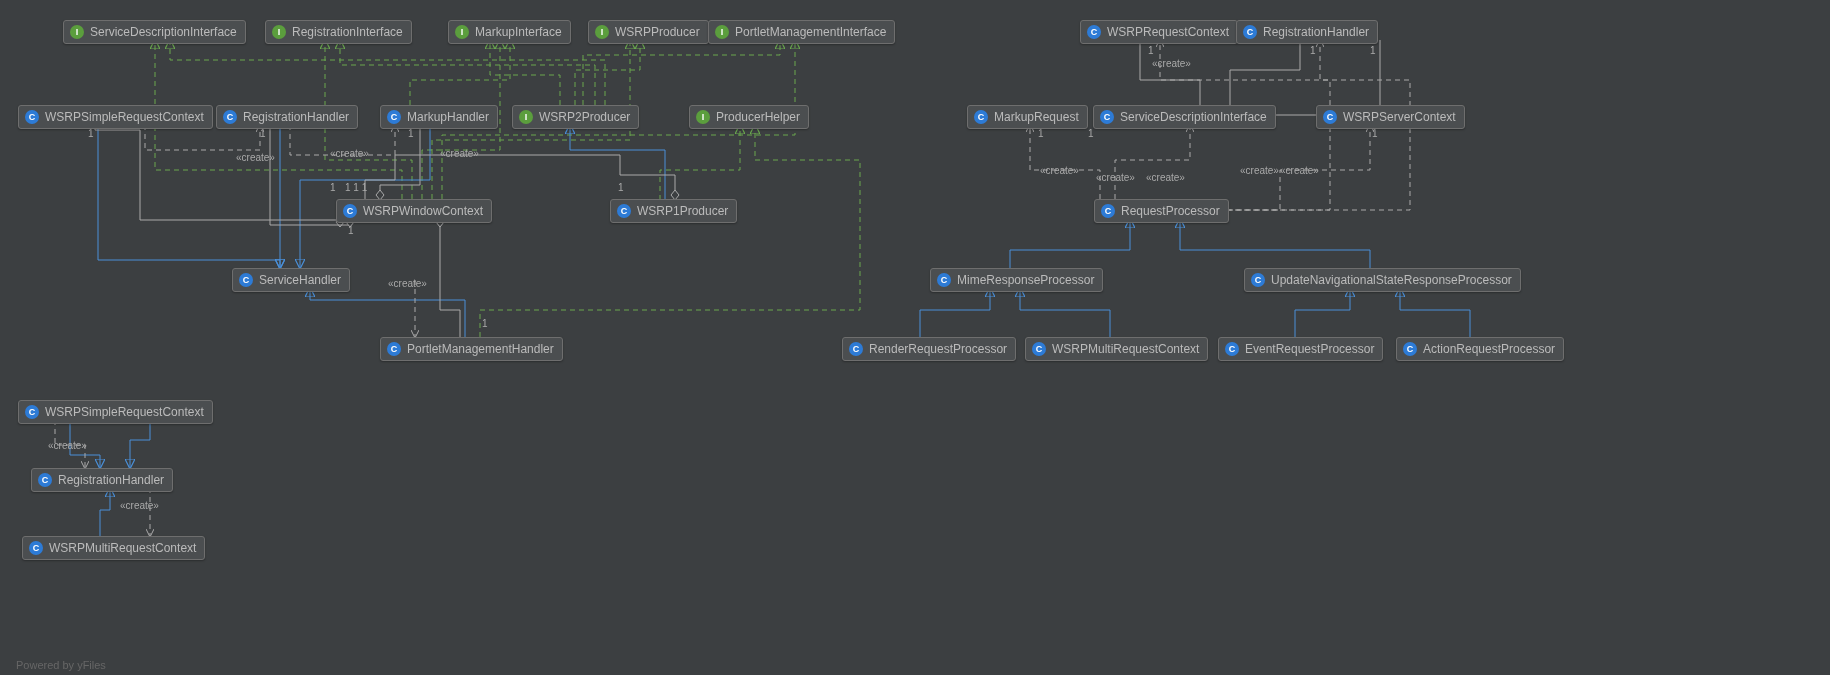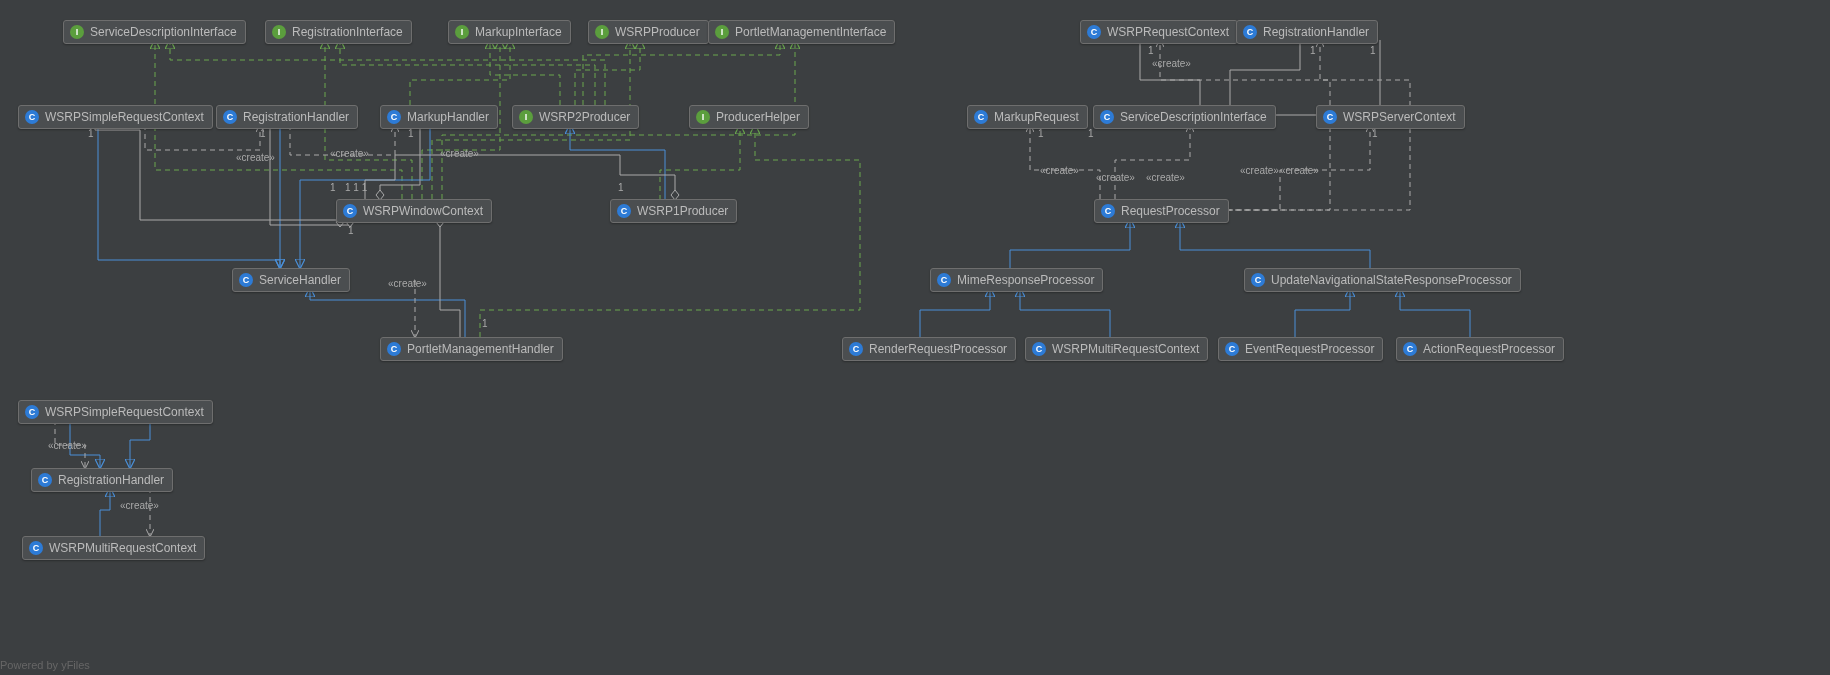--- a/index.html
+++ b/index.html
@@ -3,21 +3,21 @@
 <meta charset="utf-8">
 <style>
   html,body{margin:0;padding:0;background:#3c3f41;color:#bbb;font-family:sans-serif;font-size:12px;width:1830px;height:675px;overflow:hidden;}
   .canvas{position:relative;width:1830px;height:675px;}
   .node{position:absolute;background:#4b4e50;border:1px solid #6e6e6e;border-radius:3px;padding:4px 8px 4px 6px;display:flex;align-items:center;gap:6px;white-space:nowrap;box-shadow:0 1px 2px rgba(0,0,0,.3);}
   .ico{width:14px;height:14px;border-radius:50%;display:flex;align-items:center;justify-content:center;font-size:9px;font-weight:bold;color:#fff;}
   .ico.c{background:#2d7bd6;}
   .ico.i{background:#5b9e3d;}
   svg.edges{position:absolute;left:0;top:0;width:1830px;height:675px;pointer-events:none;}
   .lbl{position:absolute;font-size:10px;color:#aaa;}
-  .footer{position:absolute;left:0;bottom:4px;color:#666;font-size:11px;}
+  .footer{position:absolute;left:16px;bottom:4px;color:#666;font-size:11px;}
 </style>
 </head>
 <body>
 
 <div class="canvas">
 
 <svg class="edges">
   <defs>
     <marker id="tri-blue" markerWidth="10" markerHeight="10" refX="9" refY="5" orient="auto">
       <path d="M0,0 L10,5 L0,10 Z" fill="none" stroke="#4a90d9" stroke-width="1.2"></path>

